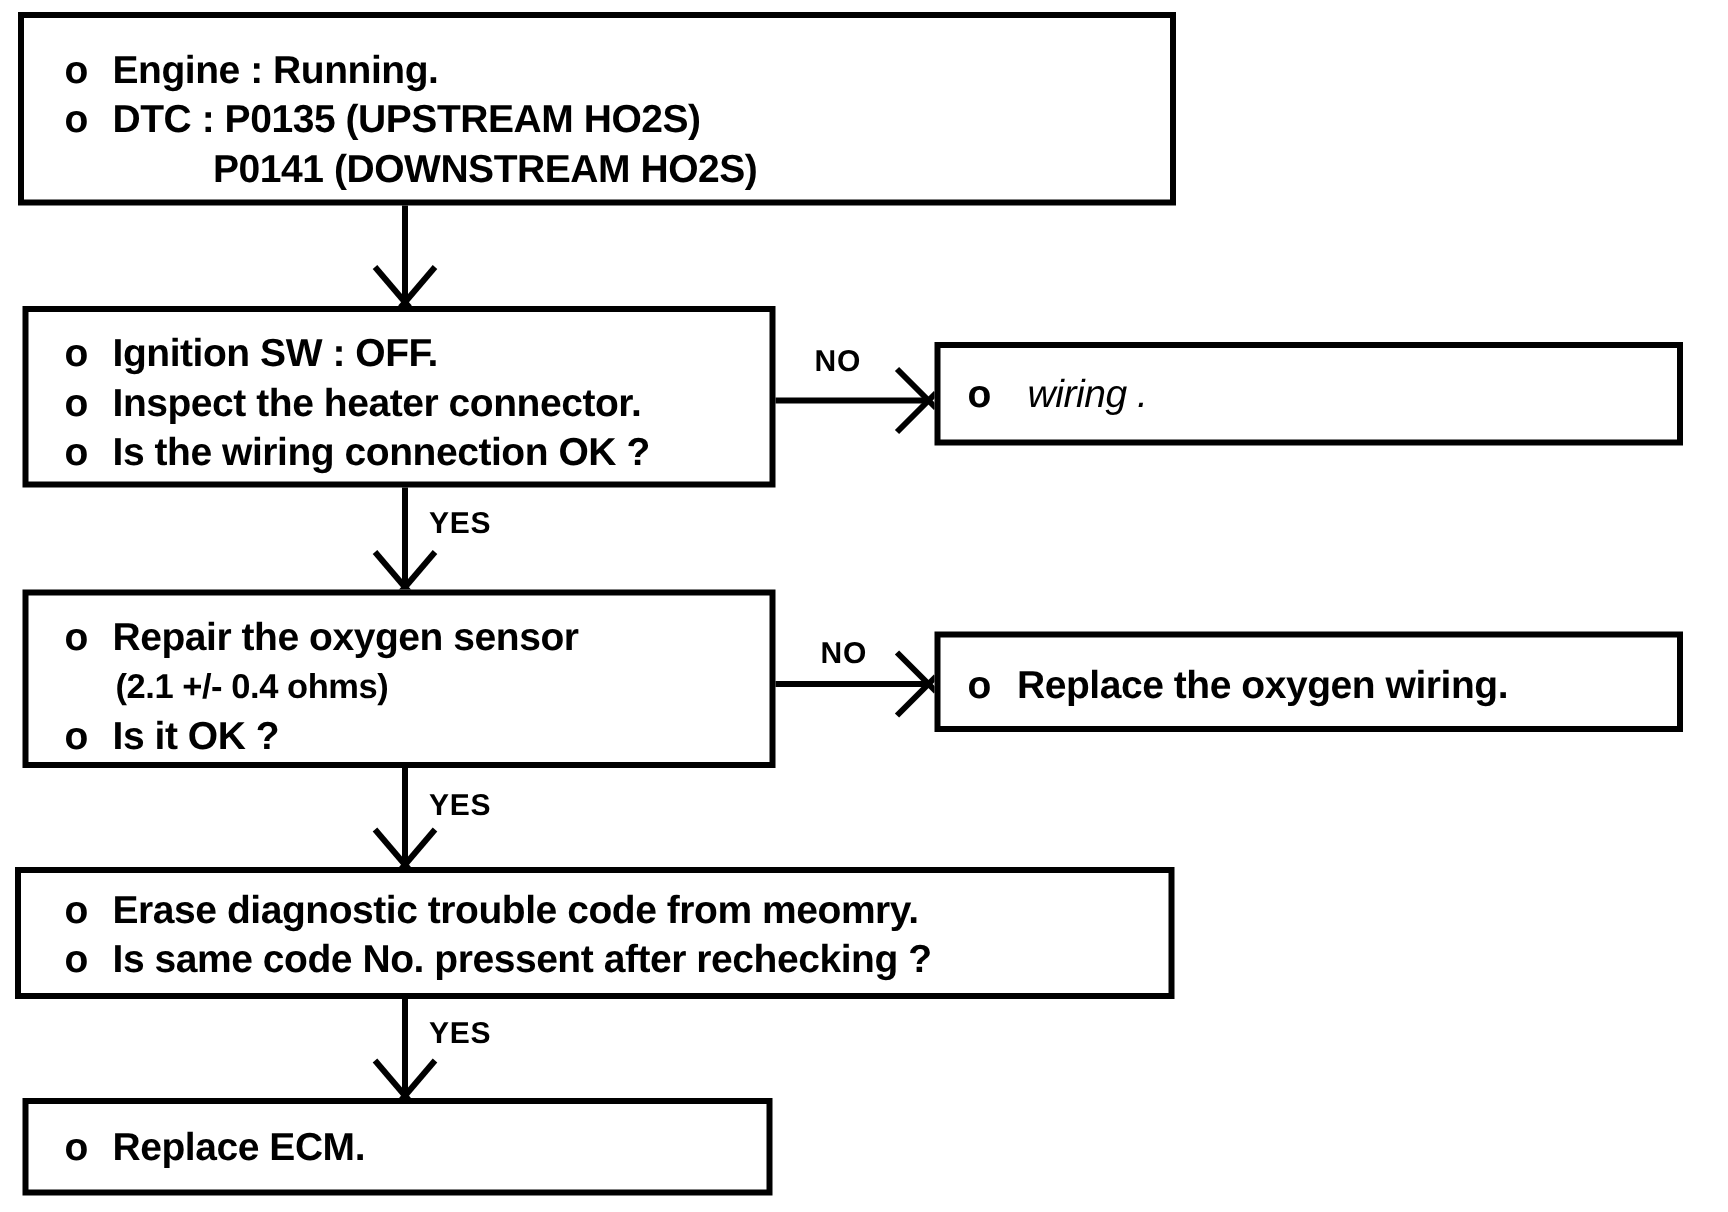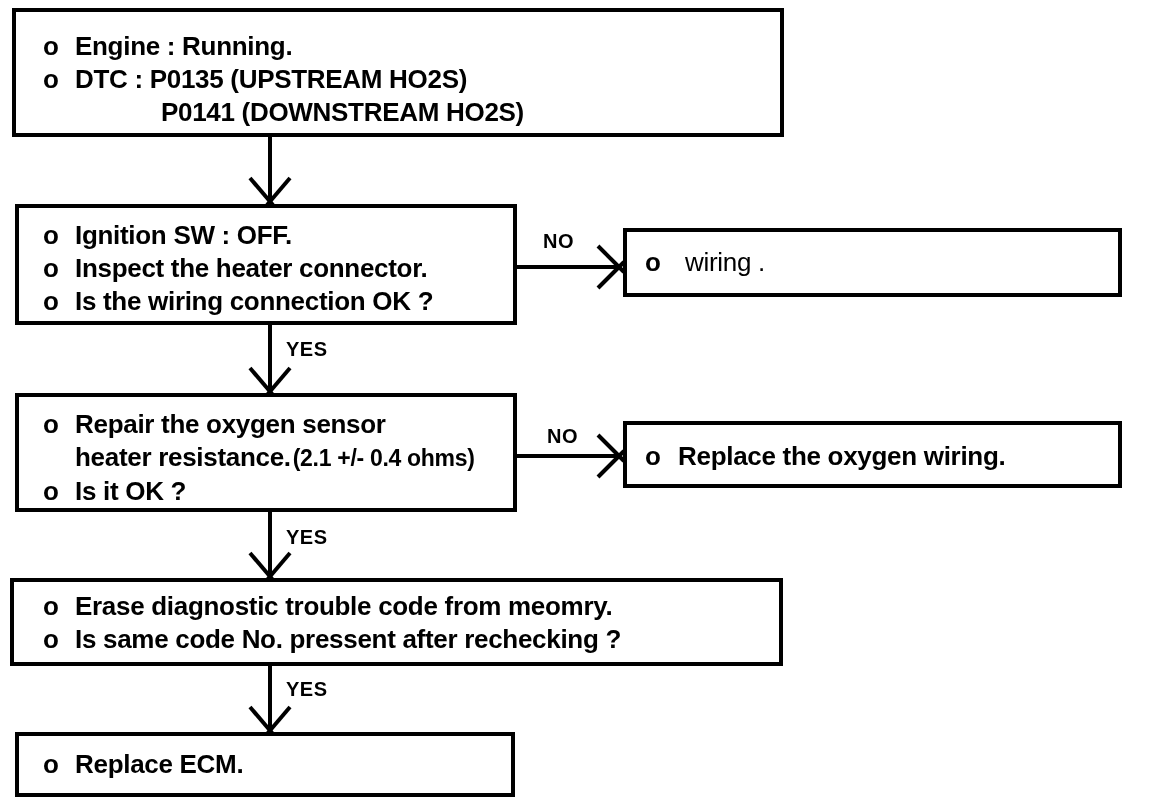--- a/index.html
+++ b/index.html
@@ -17,23 +17,23 @@
     background:#fff;
     box-sizing:border-box;
     font-size:26px;
     line-height:33px;
     font-weight:700;
     letter-spacing:-0.3px;
   }
   .line{display:flex;align-items:baseline;}
   .bullet{flex:0 0 32px;width:32px;}
   .rbullet{flex:0 0 33px;width:33px;}
-  .indent1{margin-left:86px;}
+  .indent1{margin-left:67px;}
   .note{font-size:23px;margin-left:2px;white-space:nowrap;text-align:right;}
-  .tail{margin-left:7px;font-weight:400;}
+  .tail{margin-left:7px;font-weight:400;font-style:italic;}
   .edge-label{
     position:absolute;
     font-size:20px;
     font-weight:700;
     letter-spacing:0.5px;
   }
   #arrows{position:absolute;left:0;top:0;pointer-events:none;}
   #arrows line{stroke:#000;stroke-width:4;}
 </style>
 </head>
@@ -121,21 +121,20 @@
 
   <div class="edge-label" style="left:286px;top:338px;">YES</div>
 
   <div class="box" style="left:15px;top:393px;width:502px;height:119px;padding:11px 2px 0 24px;">
     <div class="line">
       <span class="bullet">o</span>
       <span>Repair the oxygen sensor</span>
     </div>
     <div class="line">
       <span class="bullet"></span>
-      <span>heater resistance.</span>
       <span class="note">(2.1 +/- 0.4 ohms)</span>
     </div>
     <div class="line">
       <span class="bullet">o</span>
       <span>Is it OK ?</span>
     </div>
   </div>
 
   <div class="edge-label" style="left:547px;top:425px;">NO</div>
 

